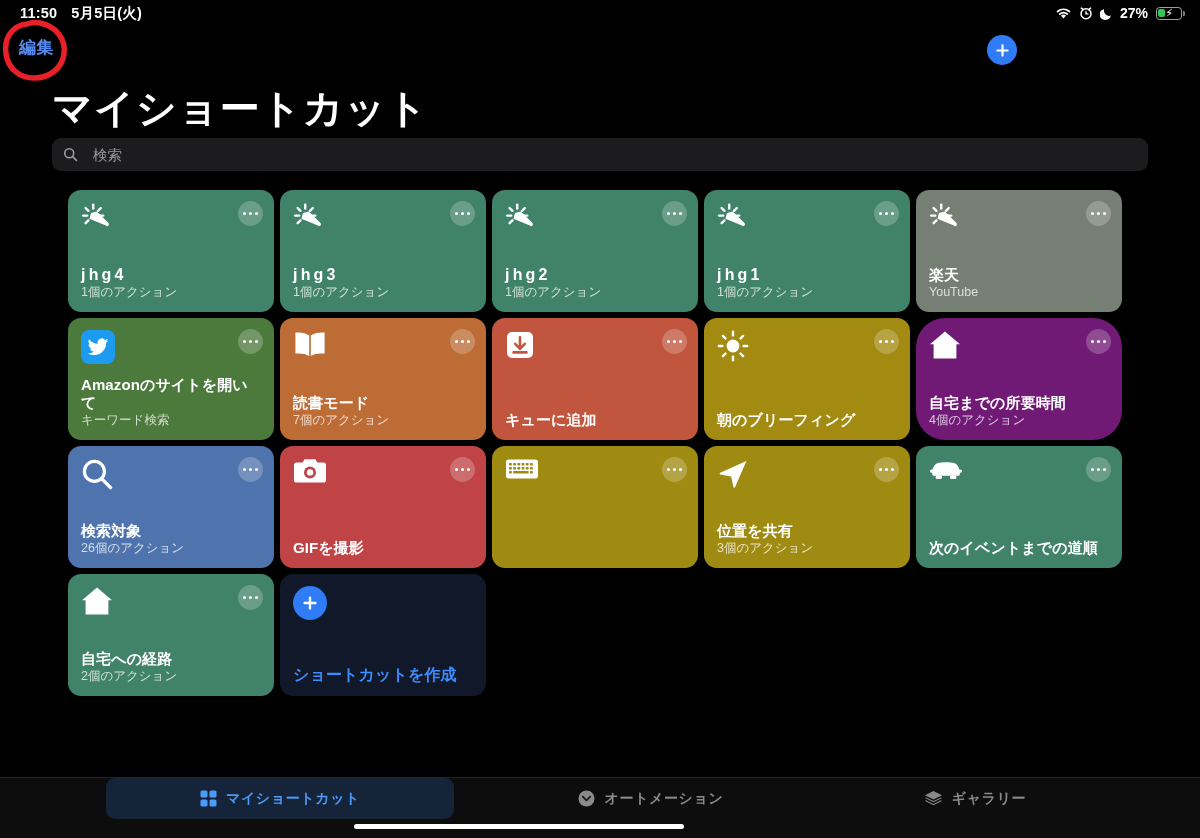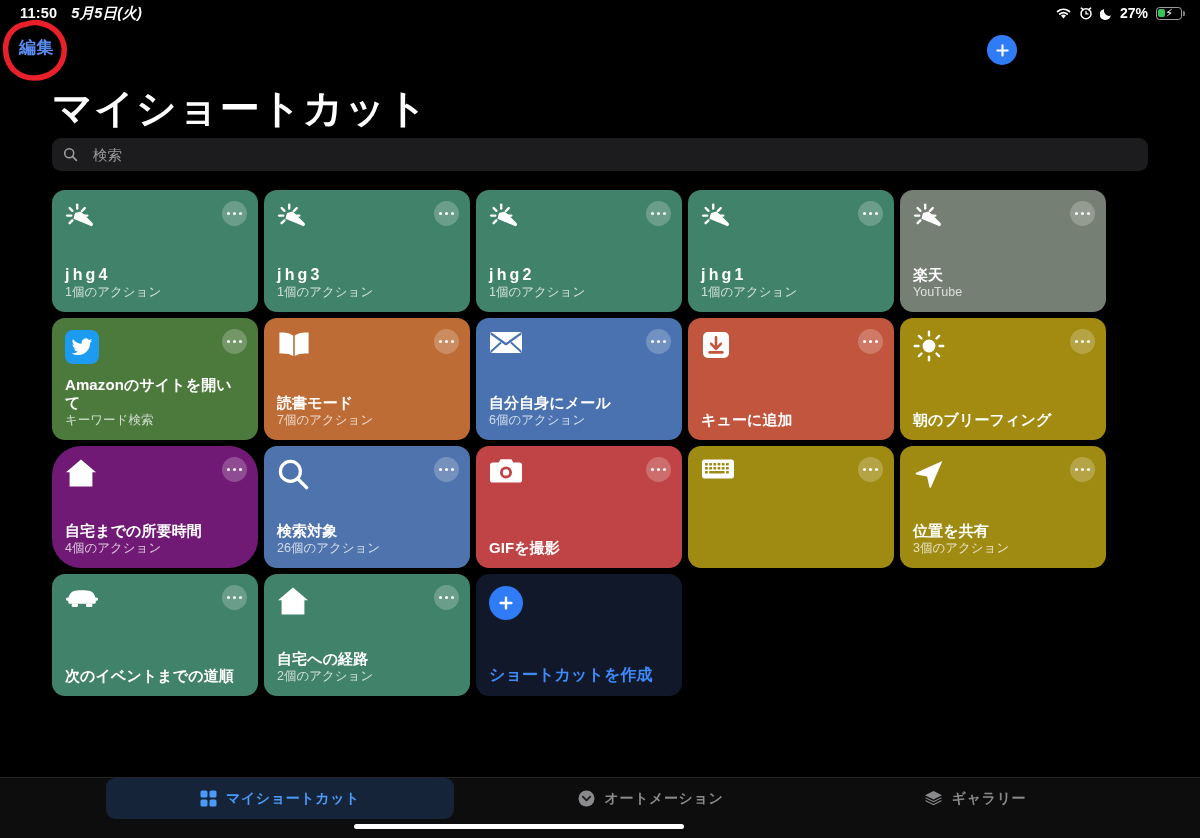--- a/index.html
+++ b/index.html
@@ -14,21 +14,21 @@
   
   #statusbar {
     position: absolute; top: 0; left: 0; width: 1200px; height: 26px;
     display: flex; align-items: center; justify-content: space-between;
     padding: 0 18px 0 20px; color: #fff;
     font-size: 14.5px; font-weight: bold;
   }
   #statusbar .left { display: flex; align-items: center; gap: 14px; }
   #statusbar .right { display: flex; align-items: center; gap: 7px; }
   .sb-time { letter-spacing: .2px; }
-  .sb-date { letter-spacing: .2px; font-style: italic; }
+  .sb-date { letter-spacing: .2px; }
   .sb-pct { font-size: 14px; font-weight: bold; margin-right: 1px; }
   .icn { display: inline-block; line-height: 0; }
 
   
   .battery { position: relative; width: 26px; height: 13px; border: 1.6px solid rgba(255,255,255,.62);
              border-radius: 3.6px; display: inline-block; }
   .battery::after { content: ""; position: absolute; right: -4px; top: 3.4px; width: 2.2px; height: 5px;
              background: rgba(255,255,255,.5); border-radius: 0 1.5px 1.5px 0; }
   .battery .fill { position: absolute; left: 1.3px; top: 1.3px; bottom: 1.3px; width: 32%;
              background: #34c759; border-radius: 2px; }
@@ -68,21 +68,21 @@
   #search-bar .s-icon { flex: none; line-height: 0; }
   #search-input {
     flex: 1; background: transparent; border: none; outline: none;
     color: #fff; font-size: 14.5px;
     font-family: "Liberation Sans", "DejaVu Sans", sans-serif;
   }
   #search-input::placeholder { color: #9b9b9f; }
 
   
   #grid {
-    position: absolute; left: 52px; top: 190px; width: 1096px;
+    position: absolute; left: 68px; top: 190px; width: 1096px;
     display: grid; grid-template-columns: repeat(5, 206px);
     column-gap: 16px; row-gap: 14px; gap: 6px;
   }
   .card {
     position: relative; height: 122px; border-radius: 13px;
     padding: 12px 13px 11px 13px; cursor: pointer; overflow: hidden;
     display: flex; flex-direction: column; justify-content: space-between;
   }
   .card .c-icon { width: 34px; height: 34px; line-height: 0; color: #fff; }
   .card .c-icon svg { display: block; }
@@ -351,38 +351,20 @@
         <div class="c-text">
           <div class="c-title">読書モード</div>
           <div class="c-sub">7個のアクション</div>
         </div>
         <div class="more">
           <i></i>
           <i></i>
           <i></i>
         </div>
       </div>
-      <div class="card" style="background: rgb(74, 114, 176);">
-        <div class="c-icon">
-          <svg width="34" height="25" viewBox="0 0 34 25">
-      <rect x="1" y="2" width="32" height="21" rx="2.4" fill="#fff"></rect>
-      <path d="M1.8 3.4 L17 14.2 L32.2 3.4" stroke="#4a72b0" stroke-width="2.3" fill="none" stroke-linejoin="round"></path>
-      <path d="M1.8 21.8 L12 12.6 M32.2 21.8 L22 12.6" stroke="#4a72b0" stroke-width="2" fill="none"></path>
-    </svg>
-        </div>
-        <div class="c-text">
-          <div class="c-title">自分自身にメール</div>
-          <div class="c-sub">6個のアクション</div>
-        </div>
-        <div class="more">
-          <i></i>
-          <i></i>
-          <i></i>
-        </div>
-      </div>
       <div class="card" style="background: rgb(193, 85, 61);">
         <div class="c-icon">
           <svg width="30" height="30" viewBox="0 0 30 30">
       <rect x="2" y="2" width="26" height="26" rx="5" fill="#fff"></rect>
       <path d="M15 7.2 V18.4 M10.2 13.8 L15 18.8 L19.8 13.8" stroke="#c1553d" stroke-width="2.6" fill="none" stroke-linecap="round" stroke-linejoin="round"></path>
       <path d="M8.6 22.4 H21.4" stroke="#c1553d" stroke-width="2.6" stroke-linecap="round"></path>
     </svg>
         </div>
         <div class="c-text">
           <div class="c-title">キューに追加</div>

